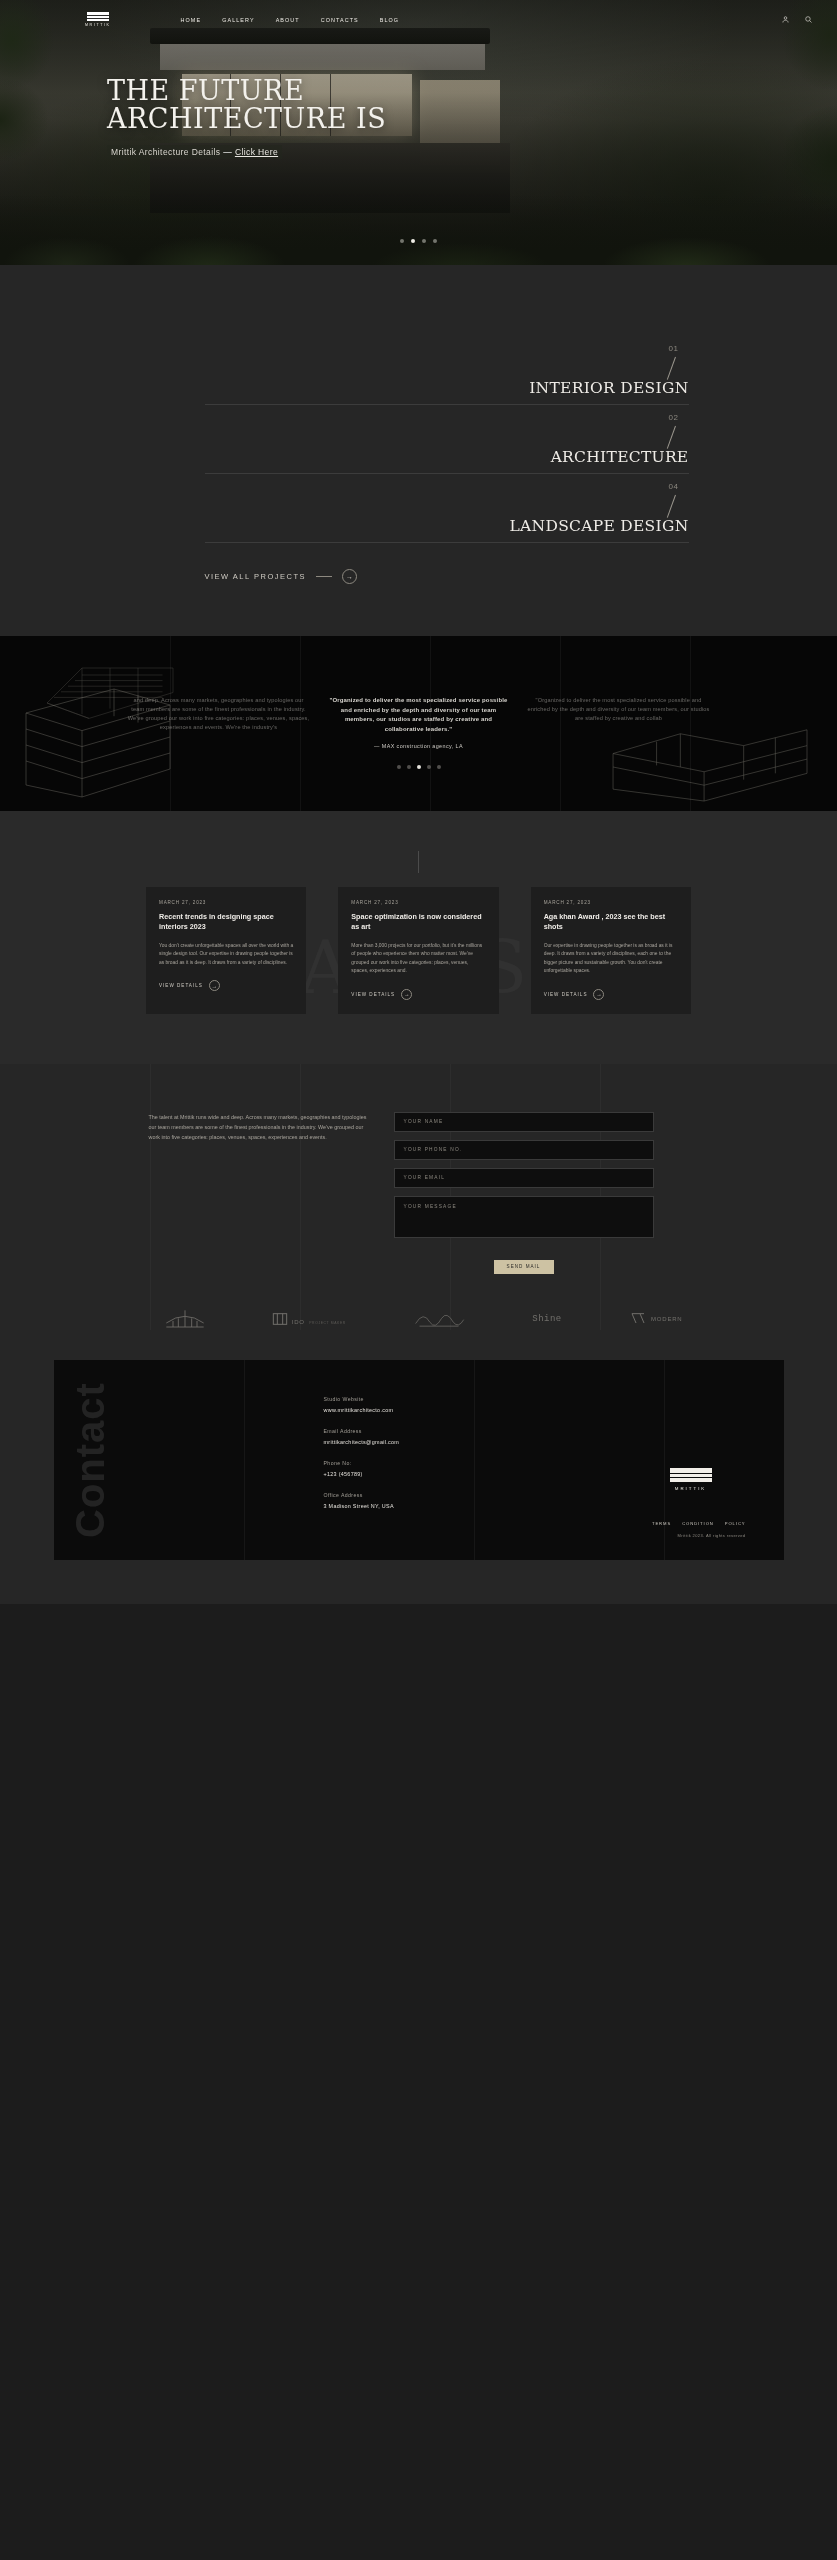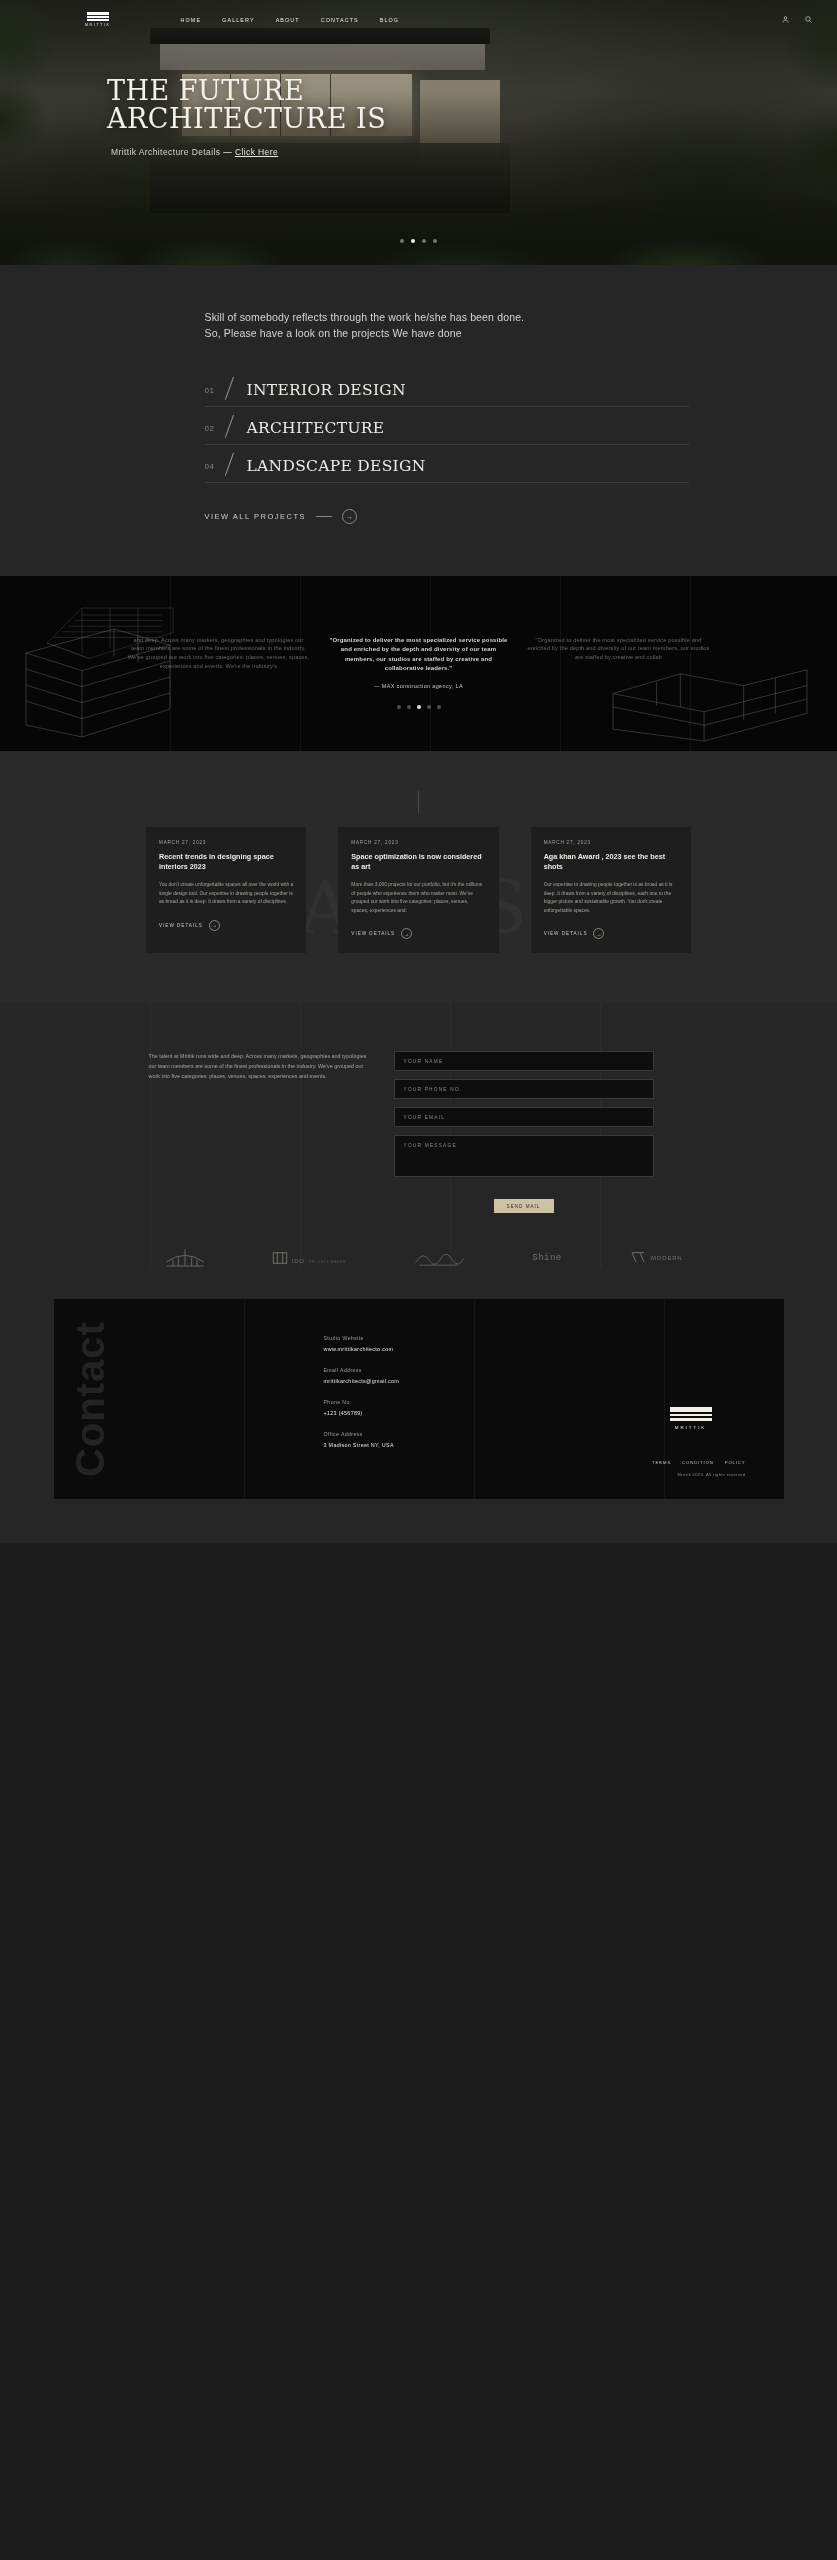--- a/index.html
+++ b/index.html
@@ -153,20 +153,21 @@
   .svc-intro {
     width: 540px; margin: 0 auto 0; padding-left: 56px;
     font-size: 10.5px; line-height: 1.55; color: #d9d6d0; letter-spacing: .15px;
   }
   .svc-list { width: 540px; margin: 27px auto 0; padding-left: 56px; }
   .svc-row {
     display: flex; align-items: flex-end; gap: 0;
     border-bottom: 1px solid #3c3c3c;
     padding: 8px 0 7px;
     position: relative;
+    flex-direction: column;
   }
   .svc-num {
     font-size: 8px; color: #8b877f; letter-spacing: .6px;
     width: 20px; padding-bottom: 4px;
   }
   .svc-slash {
     width: 18px; height: 22px; position: relative; margin: 0 4px 0 0;
   }
   .svc-slash:after {
     content: ""; position: absolute; left: 8px; top: 0; width: 1px; height: 24px;
@@ -376,24 +377,20 @@
 
   <div class="hero-dots">
     <span class="dot"></span>
     <span class="dot on"></span>
     <span class="dot"></span>
     <span class="dot"></span>
   </div>
 </section>
 
 <section class="services">
-  <div class="svc-intro">
-    <div>Skill of somebody reflects through the work he/she has been done.</div>
-    <div>So, Please have a look on the projects We have done</div>
-  </div>
 
   <div class="svc-list">
     <div class="svc-row">
       <div class="svc-num">01</div>
       <div class="svc-slash"></div>
       <div class="svc-name">INTERIOR DESIGN</div>
     </div>
     <div class="svc-row">
       <div class="svc-num">02</div>
       <div class="svc-slash"></div>

